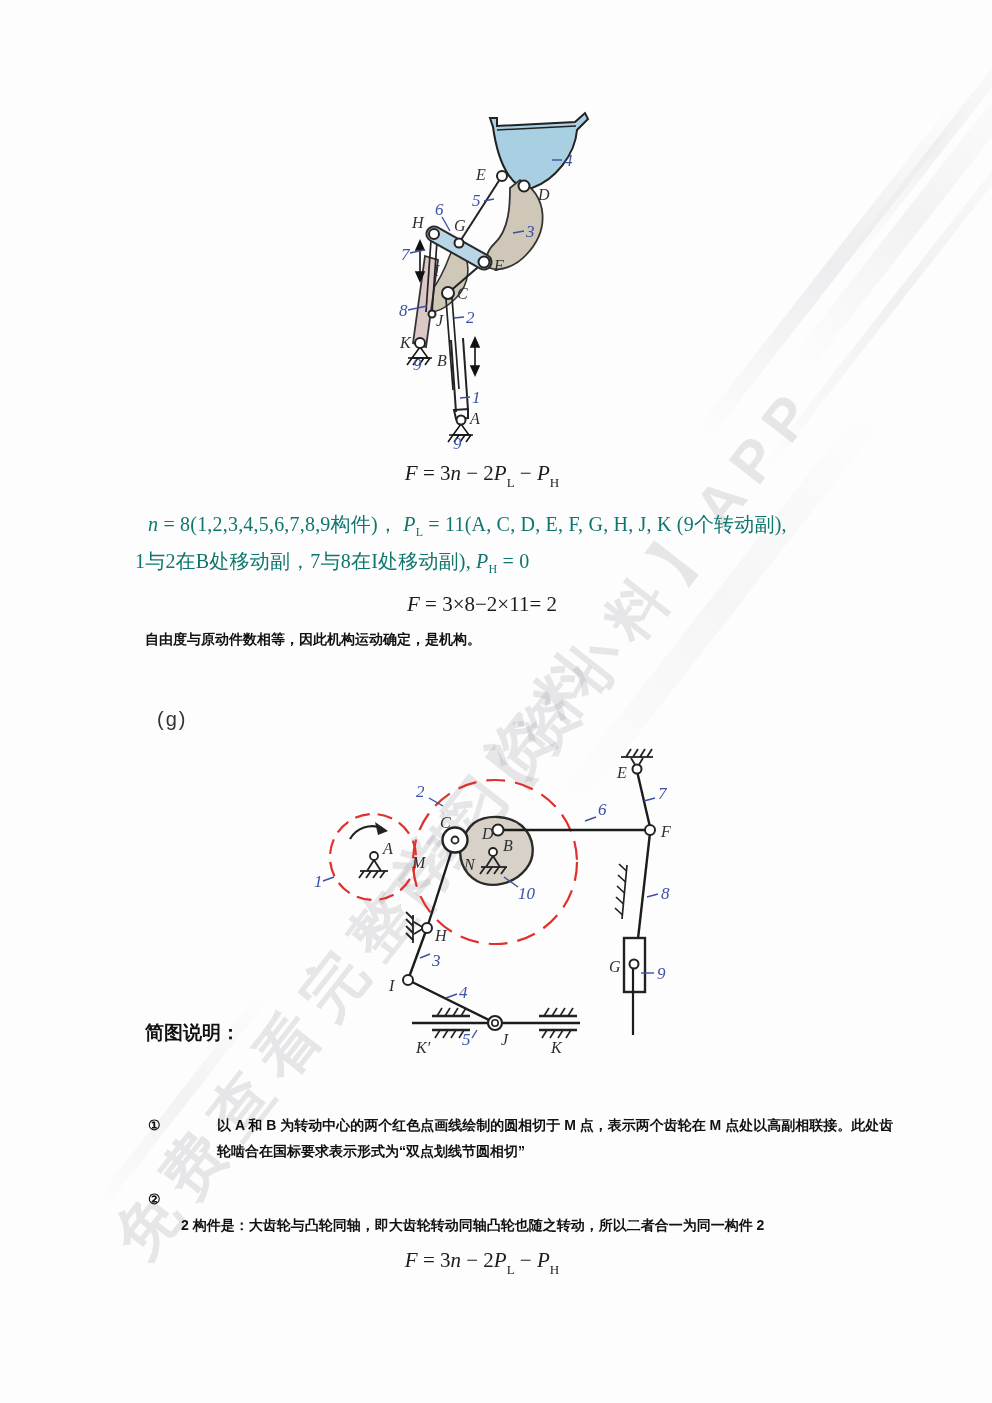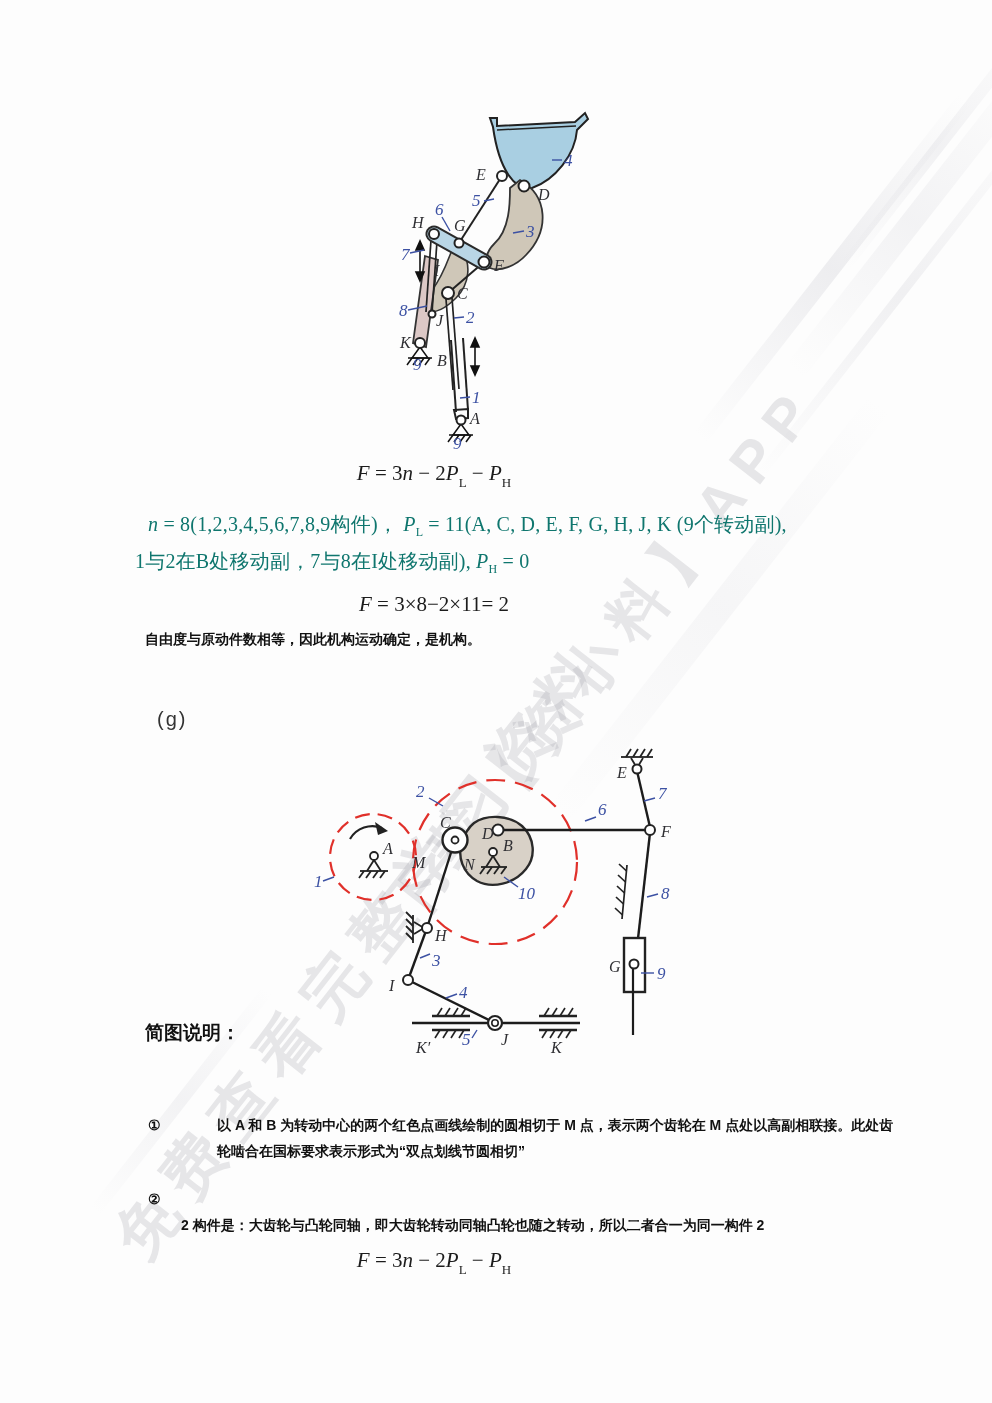--- a/index.html
+++ b/index.html
@@ -19,21 +19,21 @@
     font-family:"Liberation Sans",sans-serif;
   }
   .streak{
     position:absolute;pointer-events:none;z-index:0;
     transform:rotate(-52deg);transform-origin:0 50%;
     background:linear-gradient(90deg,rgba(205,205,212,0),rgba(205,205,212,0.55),rgba(205,205,212,0));
   }
   
   .formula{
     font-family:"Liberation Serif",serif;font-size:21px;color:#1c1c1c;
-    text-align:center;width:868px;left:0;z-index:2;
+    text-align:center;width:868px;left:0;z-index:2;padding-left:48px;
   }
   .formula .it{font-style:italic;}
   .formula sub{font-size:13px;position:relative;top:2px;}
   .serifText{
     font-family:"Liberation Serif",serif;font-size:20px;color:#0f766e;z-index:2;
     letter-spacing:0.2px;white-space:nowrap;
   }
   .serifText .it{font-style:italic;}
   .serifText sub{font-size:12px;}
   .cnBold{font-weight:700;font-size:14px;color:#111;z-index:2;}

